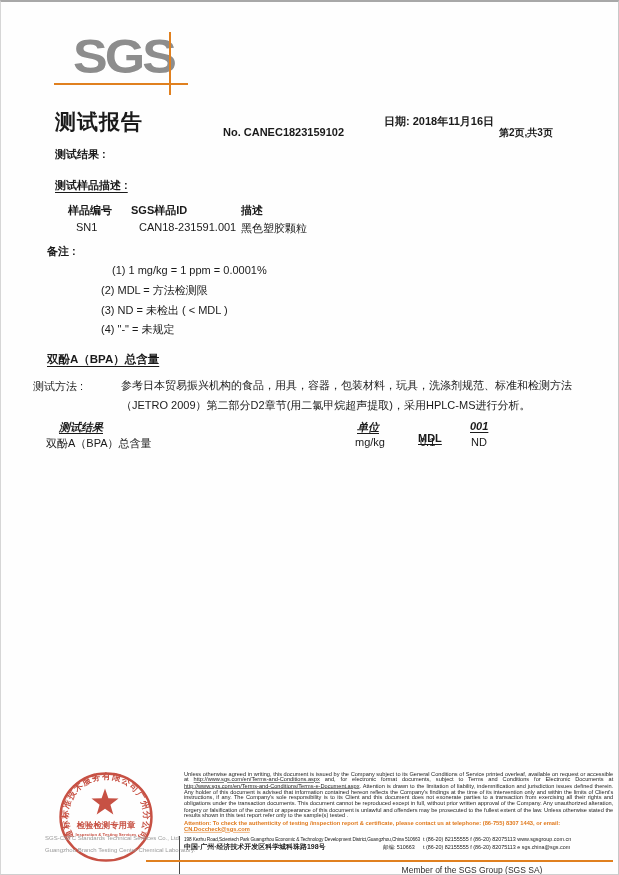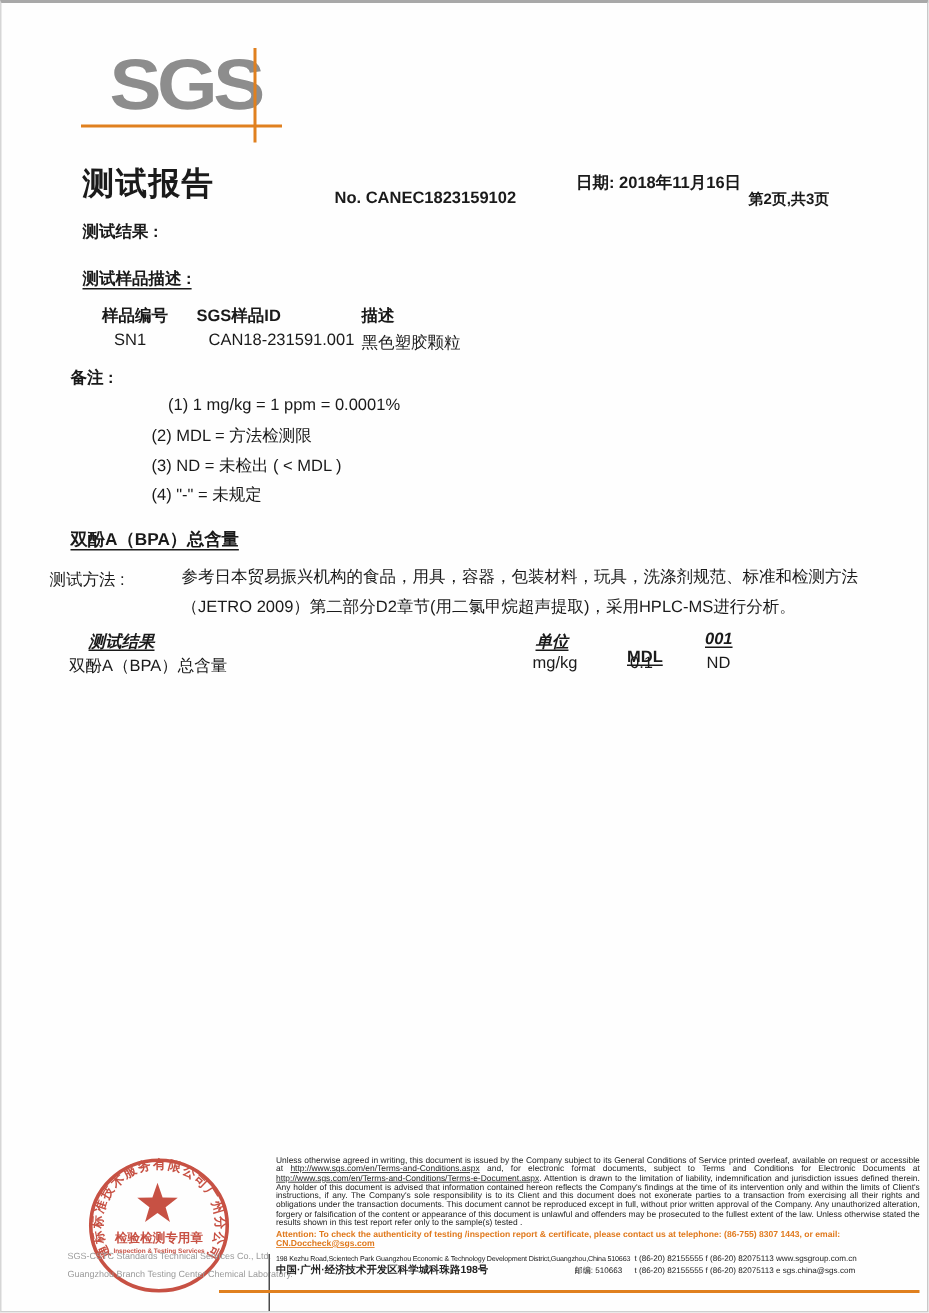--- a/index.html
+++ b/index.html
@@ -163,14 +163,15 @@
       <div class="addr-left">
         <span class="addr-cn">中国·广州·经济技术开发区科学城科珠路198号</span>
         <span class="addr-postal">邮编: 510663</span>
       </div>
       <div class="addr-contact">t (86-20) 82155555   f (86-20) 82075113   e  sgs.china@sgs.com</div>
     </div>
   </div>
 
   <div class="abs v-divider"></div>
   <div class="abs footer-rule"></div>
+  <div class="abs member-line">Member of the SGS Group (SGS SA)</div>
 
 </div>
 
 </body></html>

